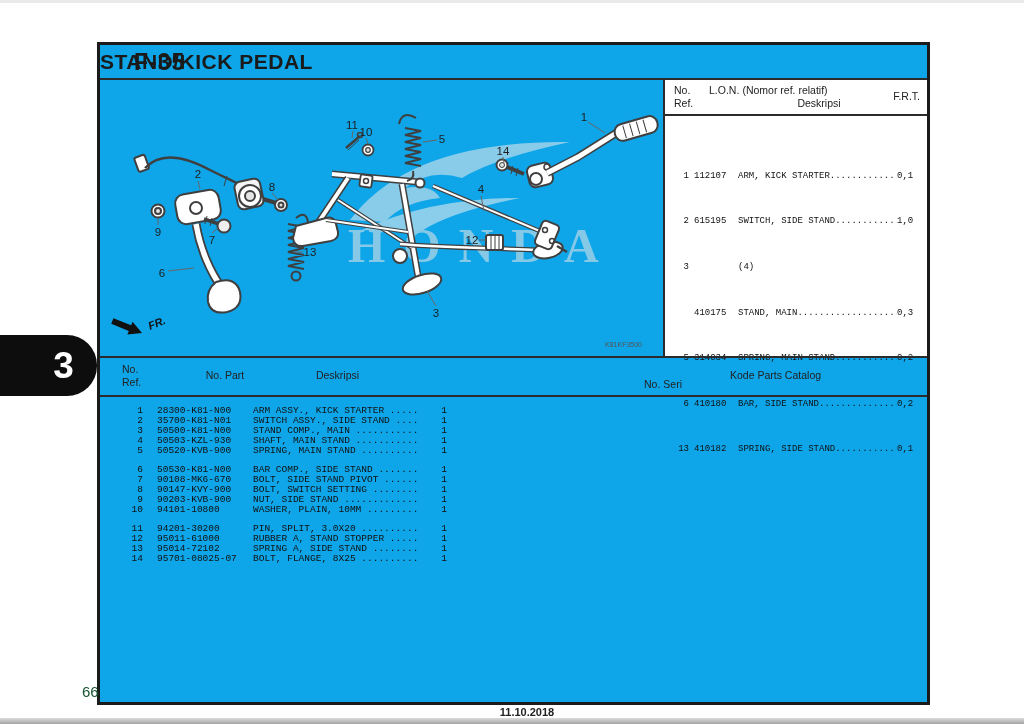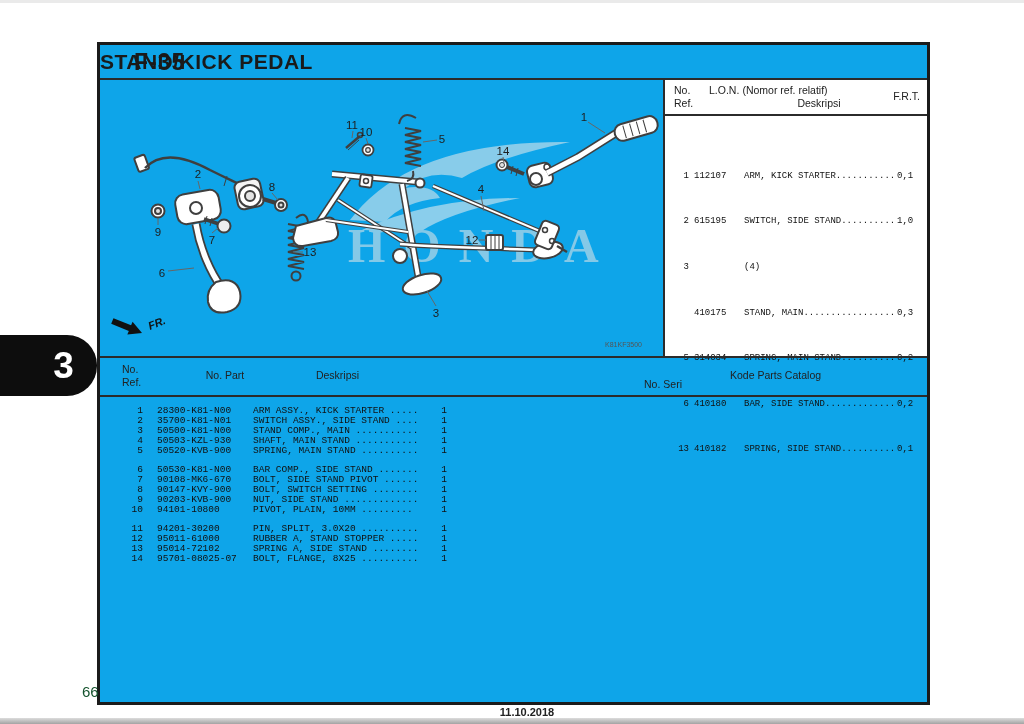--- a/index.html
+++ b/index.html
@@ -30,21 +30,21 @@
   .ref-head { position:relative; height:36px; border-bottom:2px solid #2b2b2b; font-size:10.5px; color:#222; }
   .rh-no  { position:absolute; left:9px;  top:4px;  }
   .rh-ref { position:absolute; left:9px;  top:17px; }
   .rh-lon { position:absolute; left:44px; top:4px; }
   .rh-rel  { position:absolute; left:58px;  top:4px;  width:124px; text-align:center; }
   .rh-desk { position:absolute; left:96px;  top:17px; width:116px; text-align:center; }
   .rh-frt { position:absolute; right:7px; top:10px; }
   .ref-body { padding:9px 10px 0 9px; font-family:"Liberation Mono", monospace; font-size:9px; line-height:11.4px; white-space:pre; color:#111; }
   .ref-row { display:flex; }
   .rr-ref  { width:15px; text-align:right; margin-right:5px; flex:none; }
-  .rr-lon  { width:39px; margin-right:11px; flex:none; }
+  .rr-lon  { width:39px; margin-right:5px; flex:none; }
   .rr-desc { flex:1; min-width:0; overflow:hidden; }
   .rr-frt  { width:20px; text-align:left; flex:none; }
 
   
   .diagram { position:absolute; left:0; top:35px; width:563px; height:276px; }
 
   
   .parts-table { position:absolute; left:0; right:0; top:311px; bottom:0; border-top:2px solid #2b2b2b; }
   .parts-head { position:relative; height:39px; border-bottom:2px solid #2b2b2b; font-size:10.5px; color:#222; }
   .ph-no   { position:absolute; left:22px; top:5px; }
@@ -381,21 +381,21 @@
           <div class="pr-row">
             <span class="pr-ref">9</span>
             <span class="pr-part">90203-KVB-900</span>
             <span class="pr-desc">NUT, SIDE STAND .............</span>
             <span class="pr-qty">1</span>
           </div>
 
           <div class="pr-row">
             <span class="pr-ref">10</span>
             <span class="pr-part">94101-10800</span>
-            <span class="pr-desc">PIVOT, PLAIN, 10MM .........</span>
+            <span class="pr-desc">WASHER, PLAIN, 10MM .........</span>
             <span class="pr-qty">1</span>
           </div>
         </div>
       <div class="parts-group">
 
           <div class="pr-row">
             <span class="pr-ref">11</span>
             <span class="pr-part">94201-30200</span>
             <span class="pr-desc">PIN, SPLIT, 3.0X20 ..........</span>
             <span class="pr-qty">1</span>

